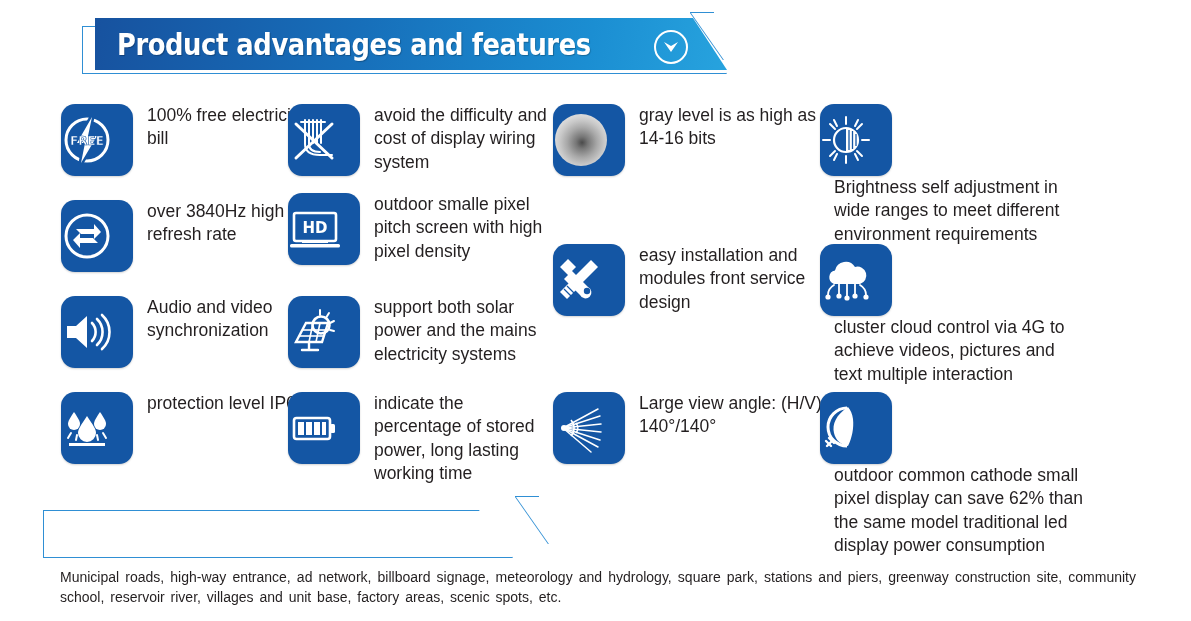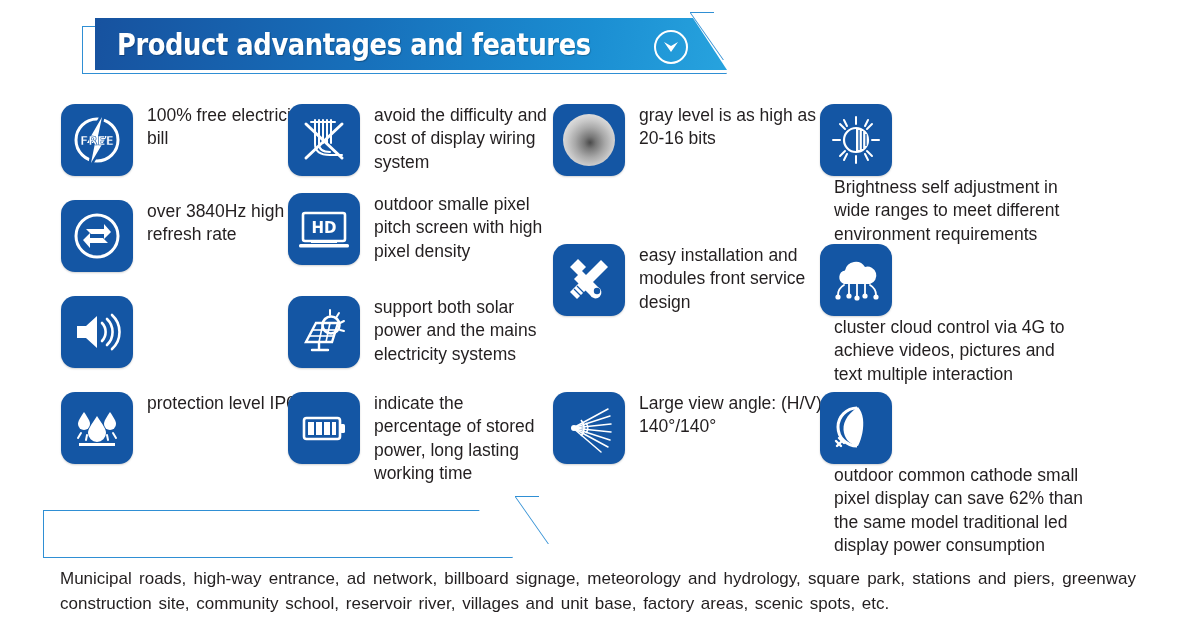--- a/index.html
+++ b/index.html
@@ -97,21 +97,21 @@
     align-items: flex-start;
   }
   .tile {
     width: 72px;
     height: 72px;
     min-width: 72px;
     border-radius: 14px;
     background: #1456a4;
     display: flex;
     align-items: center;
-    justify-content: center;
+    justify-content: flex-start;
     box-shadow: 0 1px 2px rgba(0,0,0,0.18);
   }
   .tile svg { display: block; }
   .ftext {
     margin-left: 14px;
     font-size: 17.5px;
     line-height: 1.33;
     color: #231f20;
     font-family: "Liberation Sans", sans-serif;
   }
@@ -126,21 +126,21 @@
   .w2 { width: 175px; }
   .w3 { width: 185px; }
   .w4 { width: 250px; }
 
   
   .footer-text {
     position: absolute;
     left: 60px;
     top: 567px;
     width: 1076px;
-    font-size: 17px;
+    font-size: 14px;
     line-height: 1.45;
     color: #231f20;
     text-align: justify;
     word-spacing: 2px;
   }
 </style>
 </head>
 <body>
 
 <div class="banner-wrap" id="banner-products">
@@ -181,20 +181,21 @@
 
 <div class="feature col1" style="top:296px">
   <div class="tile">
     <svg width="52" height="52" viewBox="0 0 52 52">
       <path d="M6 20 L15 20 L26 10 L26 42 L15 32 L6 32 Z" fill="#ffffff"></path>
       <path d="M31 17 A13 13 0 0 1 31 35" fill="none" stroke="#ffffff" stroke-width="2.6" stroke-linecap="round"></path>
       <path d="M36 13 A18 18 0 0 1 36 39" fill="none" stroke="#ffffff" stroke-width="2.6" stroke-linecap="round"></path>
       <path d="M41 9 A23 23 0 0 1 41 43" fill="none" stroke="#ffffff" stroke-width="2.6" stroke-linecap="round"></path>
     </svg>
   </div>
+  <div class="ftext w1">Audio and video synchronization</div>
 </div>
 
 <div class="feature col1" style="top:392px">
   <div class="tile">
     <svg width="52" height="52" viewBox="0 0 52 52">
       <path d="M13 10 C17 16 19 19 19 22 A6 6 0 0 1 7 22 C7 19 9 16 13 10 Z" fill="#ffffff"></path>
       <path d="M39 10 C43 16 45 19 45 22 A6 6 0 0 1 33 22 C33 19 35 16 39 10 Z" fill="#ffffff"></path>
       <path d="M26 14 C32 23 35 27 35 31 A9 9 0 0 1 17 31 C17 27 20 23 26 14 Z" fill="#ffffff"></path>
       <path d="M10 31 L7 36 M16 33 L15 38 M36 33 L37 38 M42 31 L45 36" stroke="#ffffff" stroke-width="2" stroke-linecap="round"></path>
       <rect x="8" y="41" width="36" height="3" fill="#ffffff"></rect>
@@ -274,21 +275,21 @@
           <stop offset="0%" stop-color="#4a4a4a"></stop>
           <stop offset="22%" stop-color="#777777"></stop>
           <stop offset="55%" stop-color="#a8a8a8"></stop>
           <stop offset="82%" stop-color="#c8c8c8"></stop>
           <stop offset="100%" stop-color="#d8d8d8"></stop>
         </radialGradient>
       </defs>
       <circle cx="28" cy="28" r="26" fill="url(#sph)"></circle>
     </svg>
   </div>
-  <div class="ftext w3">gray level is as high as 20-16 bits</div>
+  <div class="ftext w3">gray level is as high as 14-16 bits</div>
 </div>
 
 <div class="feature col3" style="top:244px">
   <div class="tile">
     <svg width="52" height="52" viewBox="0 0 52 52">
       <g fill="#ffffff">
         <path d="M13 6 L8 11 L16 19 L12 23 L28 39 A6 6 0 1 0 36 31 L20 15 L24 11 L16 3 Z" transform="translate(-1,2)"></path>
       </g>
       <circle cx="34" cy="37" r="3.2" fill="#1456a4"></circle>
       <g fill="#ffffff">

